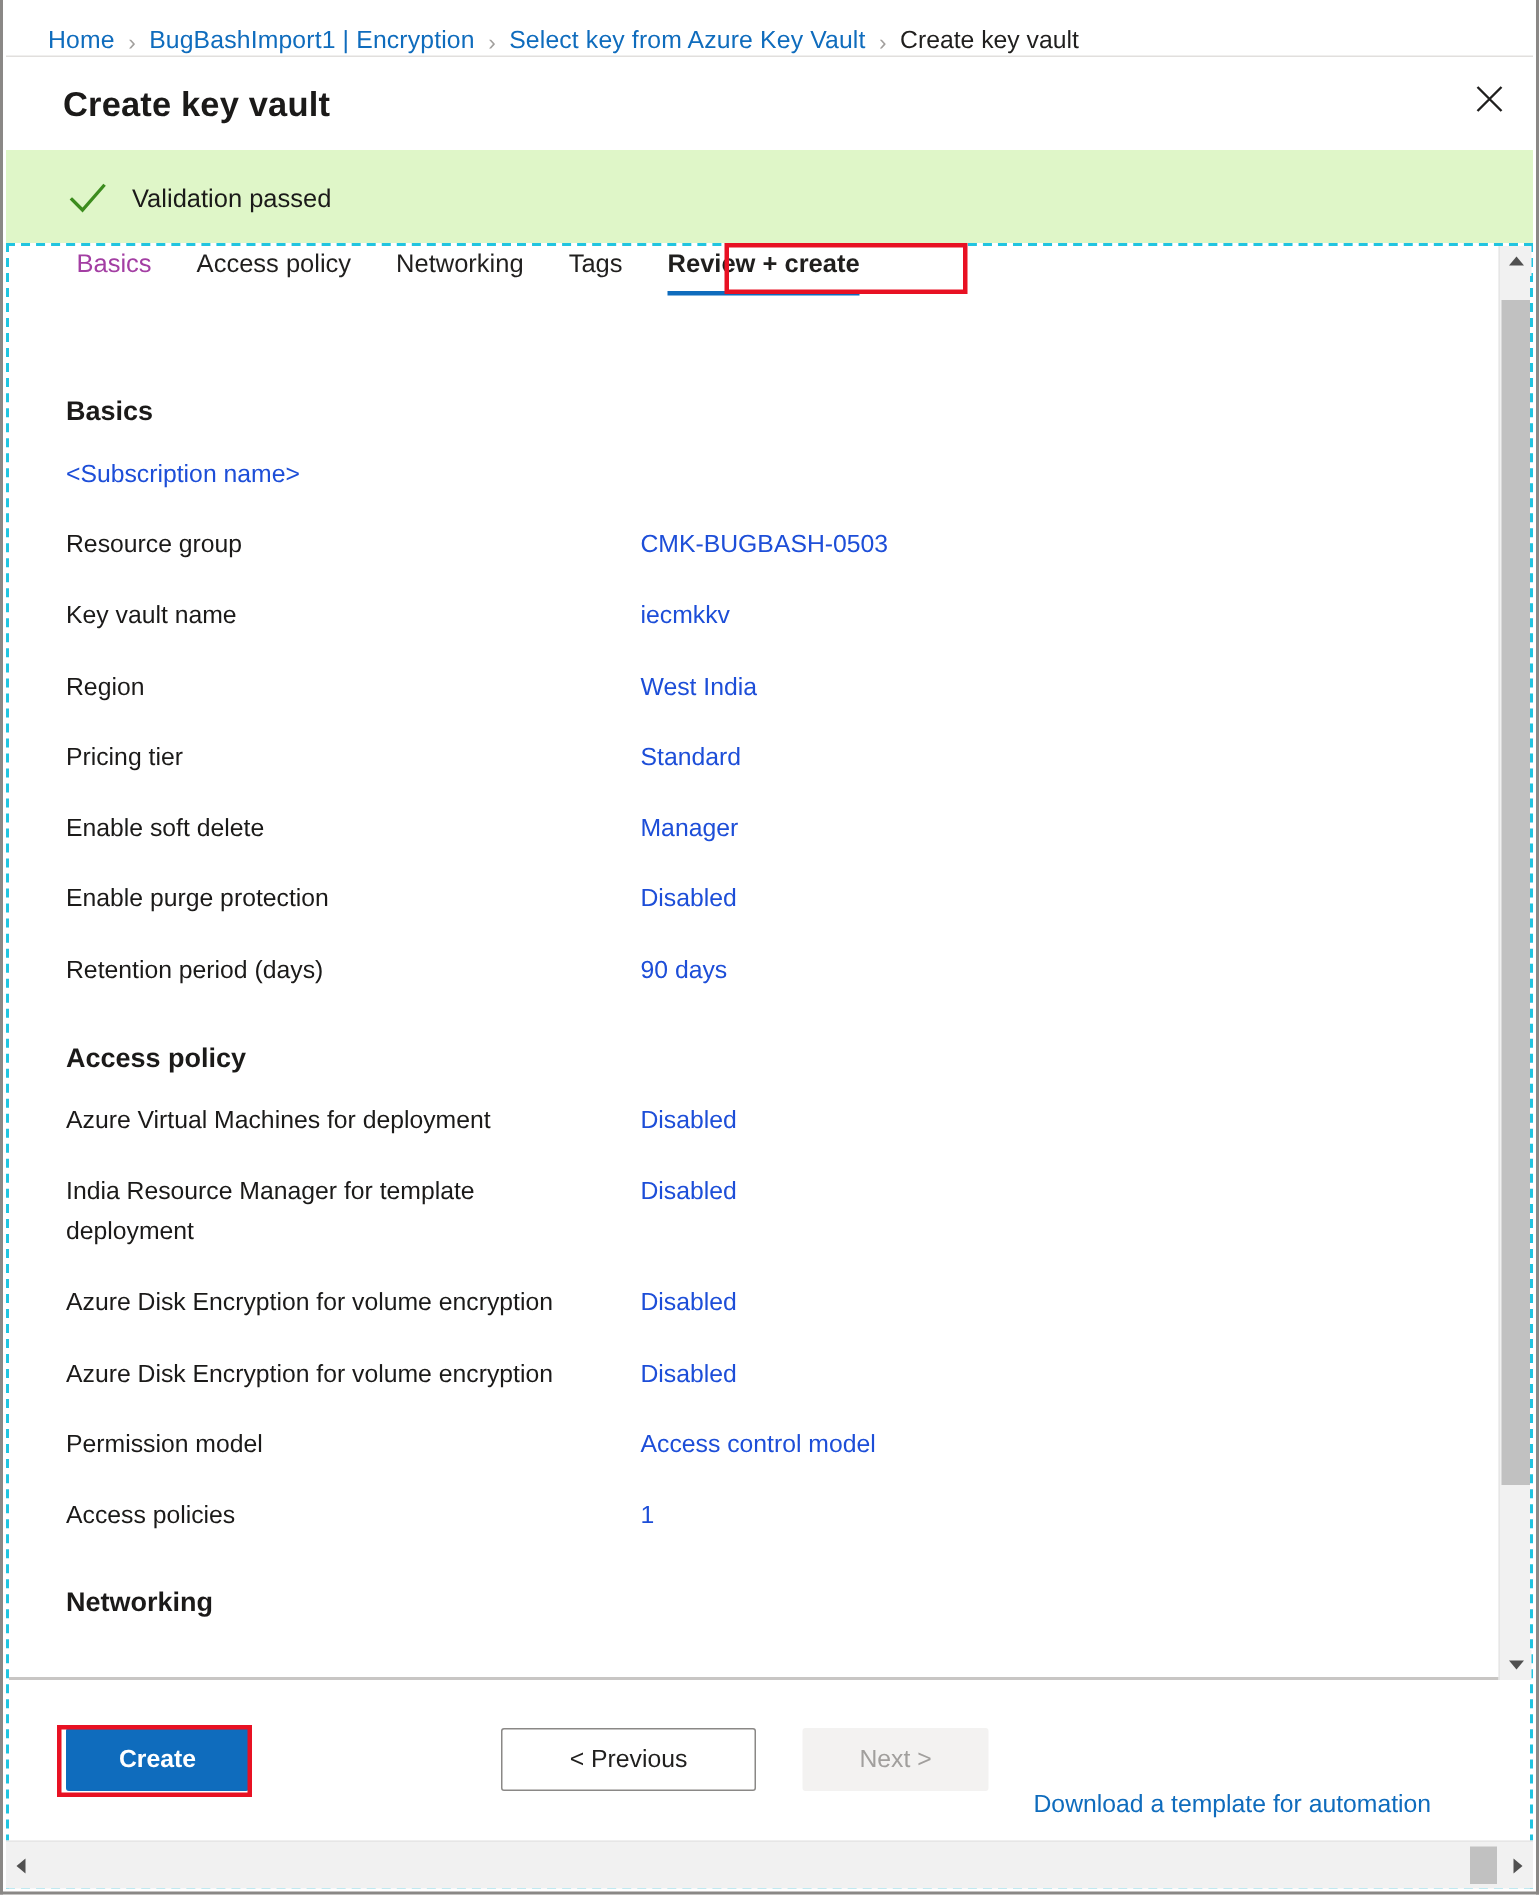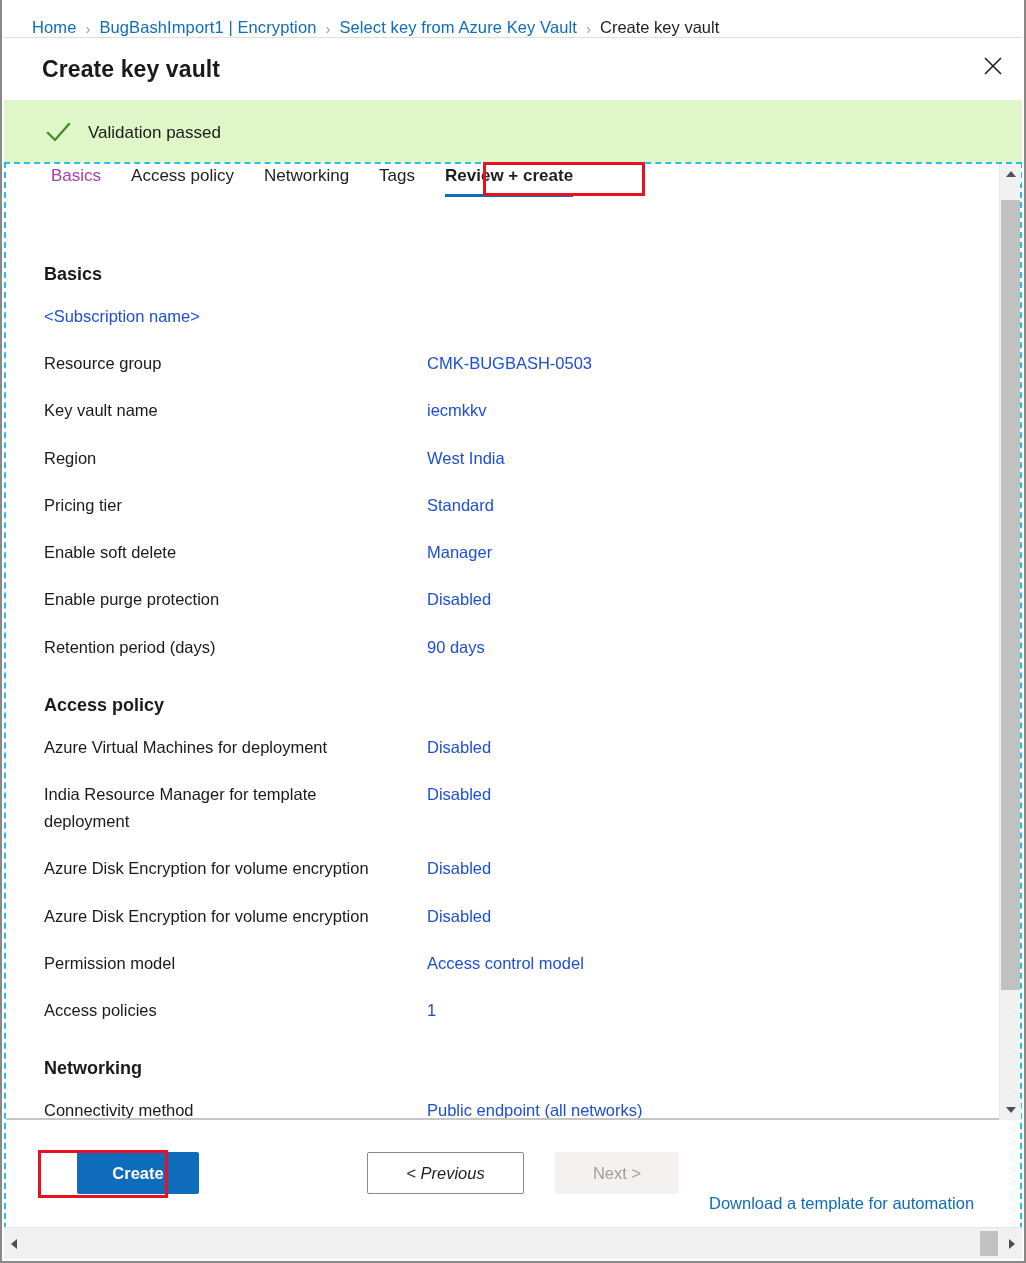--- a/index.html
+++ b/index.html
@@ -249,44 +249,42 @@
     align-items: flex-start;
     padding-top: 32px;
     padding-left: 38px;
   }
   .btn {
     font-family: "Liberation Sans", "DejaVu Sans", sans-serif;
     font-size: 16.5px;
     border-radius: 2px;
     cursor: pointer;
     white-space: nowrap;
-    margin-left: 33px;
   }
   #create-btn {
     width: 122px; height: 42px;
     background: #0f6cbd;
     color: #ffffff;
     font-weight: 700;
     border: 1px solid #0f6cbd;
   }
   #create-annotation {
     position: absolute;
     left: 36px; top: 1150px;
     width: 130px; height: 48px;
     border: 3px solid #e81123;
     pointer-events: none;
     z-index: 30;
   }
   #previous-btn {
-    width: 157px; height: 42px;
+    width: 170px; height: 42px;
     background: #ffffff;
     color: #201f1e;
     border: 1px solid #8a8886;
     margin-left: 168px;
-    font-style: italic;
   }
   #next-btn {
     width: 124px; height: 42px;
     background: #f3f2f1;
     color: #a19f9d;
     border: 1px solid #f3f2f1;
     margin-left: 31px;
     cursor: default;
   }
   #download-link {
@@ -425,24 +423,20 @@
               <div class="row-label">Permission model</div>
               <div class="row-value">Access control model</div>
             </div>
             <div class="row">
               <div class="row-label">Access policies</div>
               <div class="row-value">1</div>
             </div>
           </div>
           <div class="section">
             <div class="section-title">Networking</div>
-            <div class="row">
-              <div class="row-label">Connectivity method</div>
-              <div class="row-value">Public endpoint (all networks)</div>
-            </div>
           </div>
         </div>
     </div>
 
     <div id="content-clip-line"></div>
 
     <div id="vscrollbar">
       <div class="v-arrow" id="v-arrow-up">
         <span class="tri tri-up"></span>
       </div>

